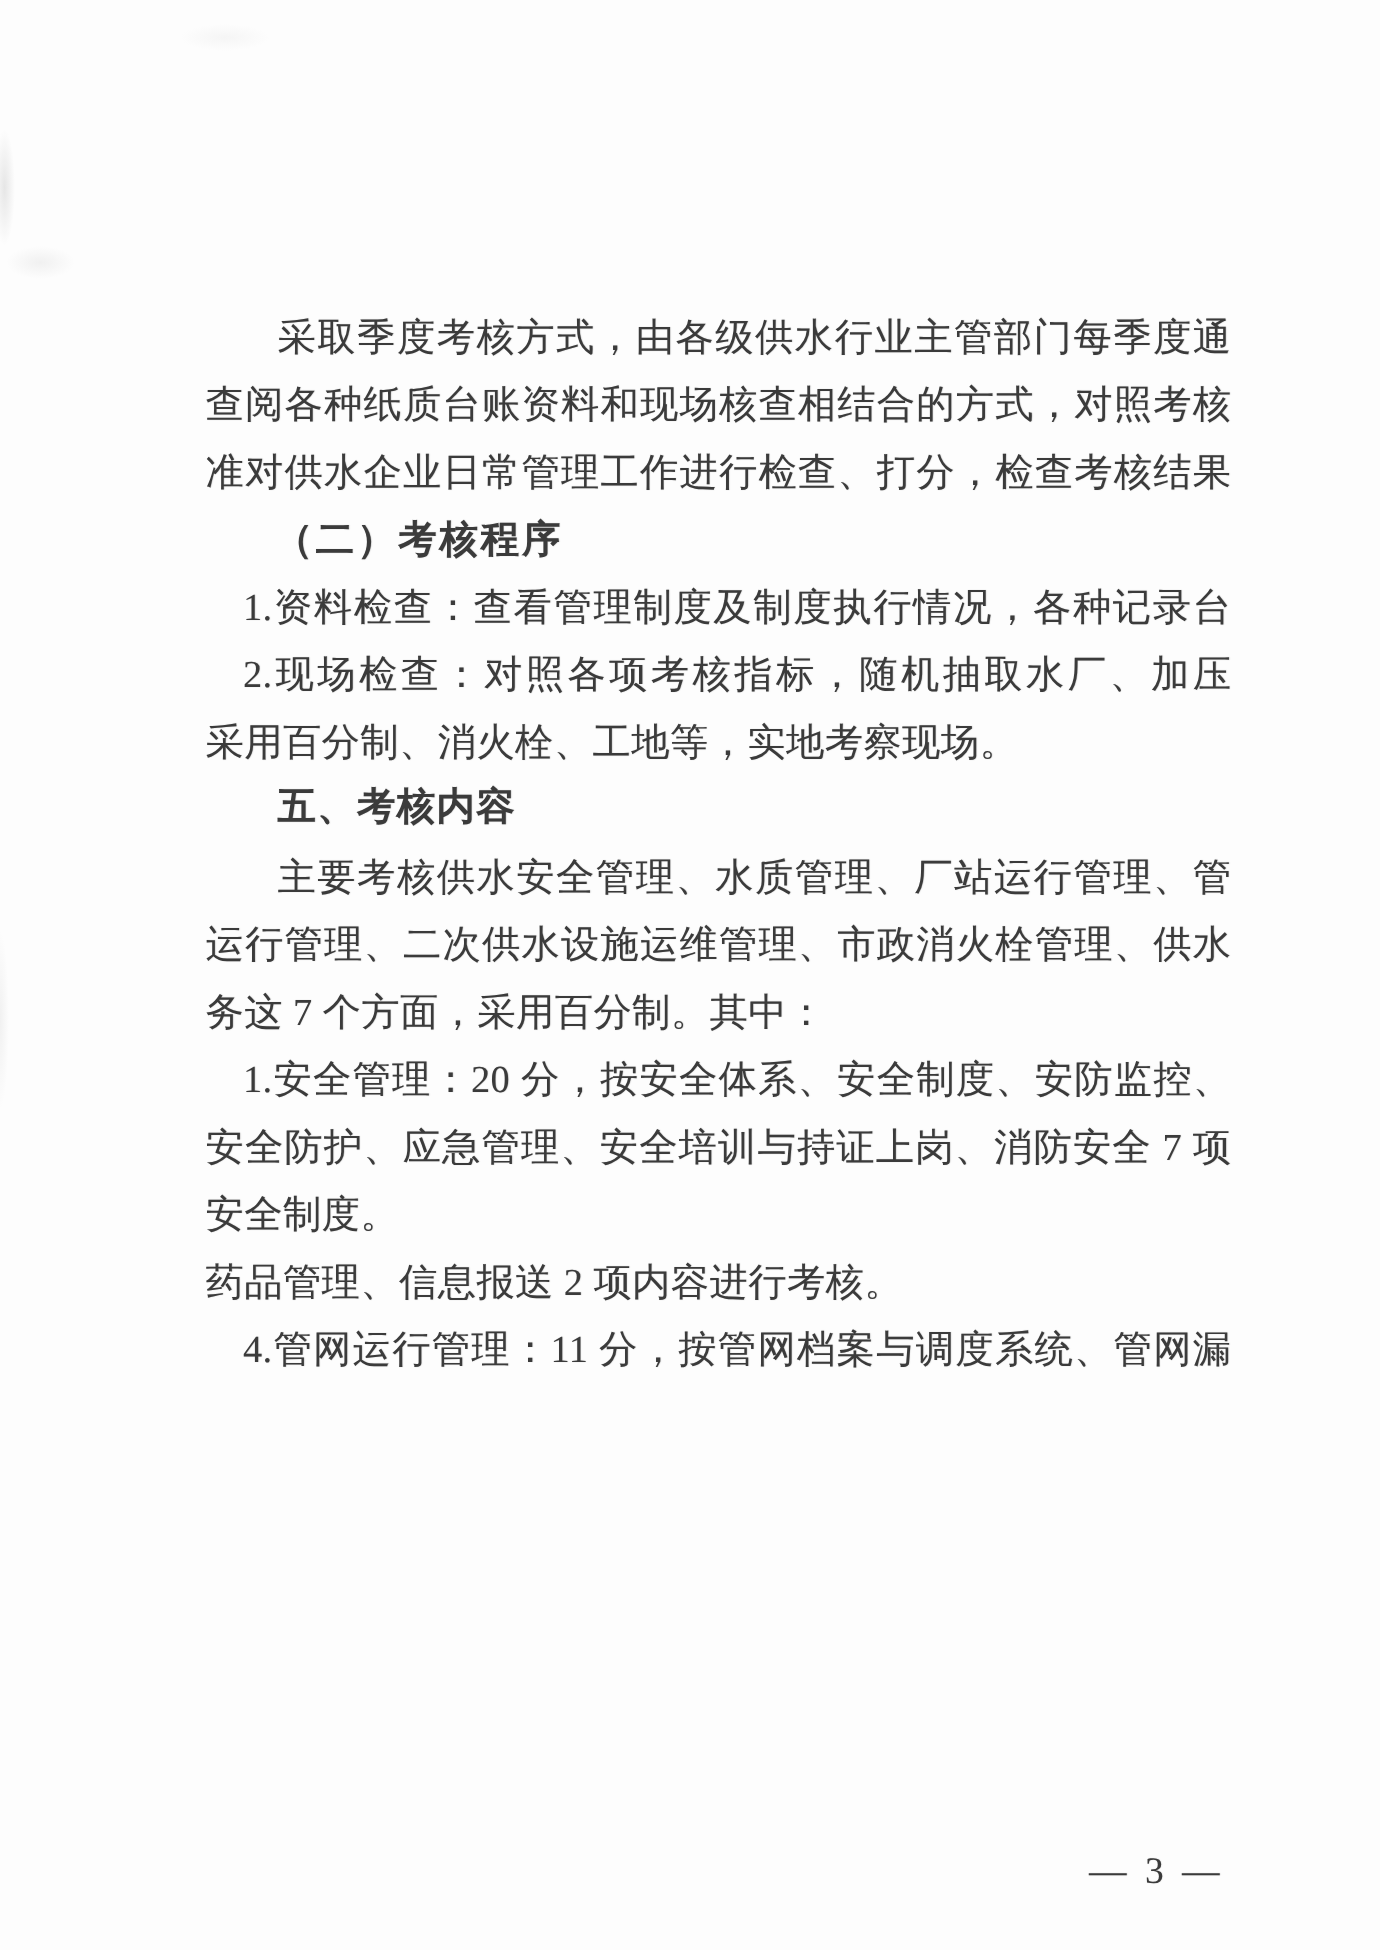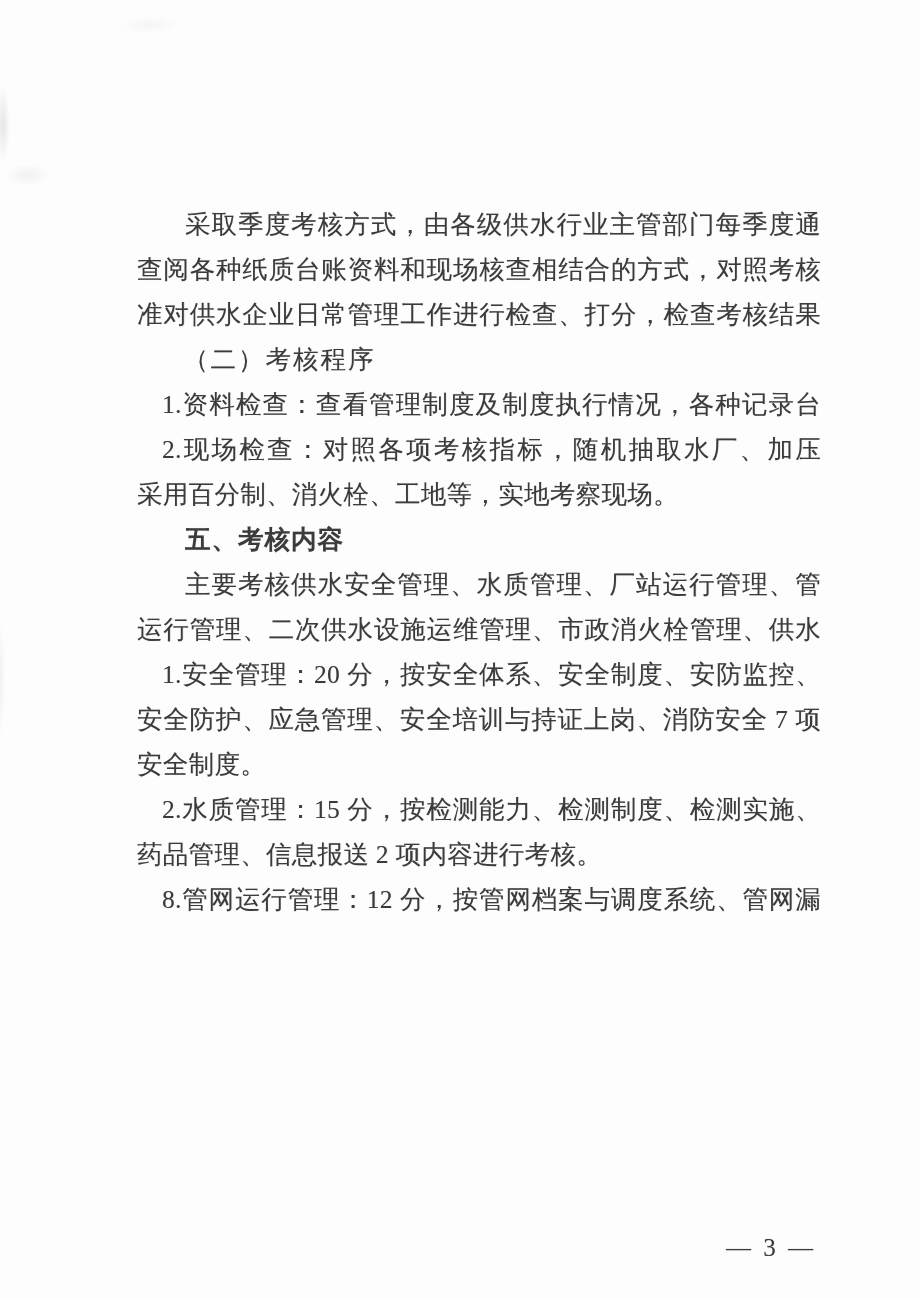--- a/index.html
+++ b/index.html
@@ -56,28 +56,28 @@
   
   .j {
     text-align: justify;
     text-align-last: justify;
   }
   .ind-full { text-indent: 48px; }   
   .ind-num  { text-indent: 25px; }   
   .ind-head { text-indent: 46px; }
 
   .heading-kai .line {
-    font-weight: 400;
+    font-weight: 700;
     font-style: normal;
     font-family: "Liberation Serif", "DejaVu Serif", serif;
     letter-spacing: 2px;
   }
   .heading-hei .line {
     font-weight: 700;
-    font-family: Liberation Sans, sans-serif;
+    font-family: Liberation Mono, monospace;
     letter-spacing: 1px;
   }
 
   .page-number {
     position: absolute;
     left: 726px;
     top: 1234px;
     font-size: 25px;
     letter-spacing: 3px;
     color: var(--ink, #3b3b3b);
@@ -116,37 +116,37 @@
       <div class="line">采用百分制、消火栓、工地等，实地考察现场。</div>
     </div>
 
     <div class="para heading-hei">
       <div class="line ind-full">五、考核内容</div>
     </div>
 
     <div class="para">
       <div class="line j ind-full">主要考核供水安全管理、水质管理、厂站运行管理、管网</div>
       <div class="line j">运行管理、二次供水设施运维管理、市政消火栓管理、供水服</div>
+      <div class="line">务这 7 个方面，采用百分制。其中：</div>
     </div>
 
     <div class="para">
       <div class="line j ind-num">1.安全管理：20 分，按安全体系、安全制度、安防监控、</div>
       <div class="line j">安全防护、应急管理、安全培训与持证上岗、消防安全 7 项内</div>
       <div class="line">安全制度。</div>
     </div>
 
     <div class="para">
-      <div class="line j ind-num">2.水质管理：15 分，按检测能力、检测制度、检测实施、</div>
       <div class="line">药品管理、信息报送 2 项内容进行考核。</div>
     </div>
 
     <div class="para">
     </div>
 
     <div class="para">
-      <div class="line j ind-num">8.管网运行管理：12 分，按管网档案与调度系统、管网漏</div>
+      <div class="line j ind-num">4.管网运行管理：11 分，按管网档案与调度系统、管网漏</div>
     </div>
 
   </section>
 
   <div class="page-number">— 3 —</div>
 
 </div>
 
 </body></html>

